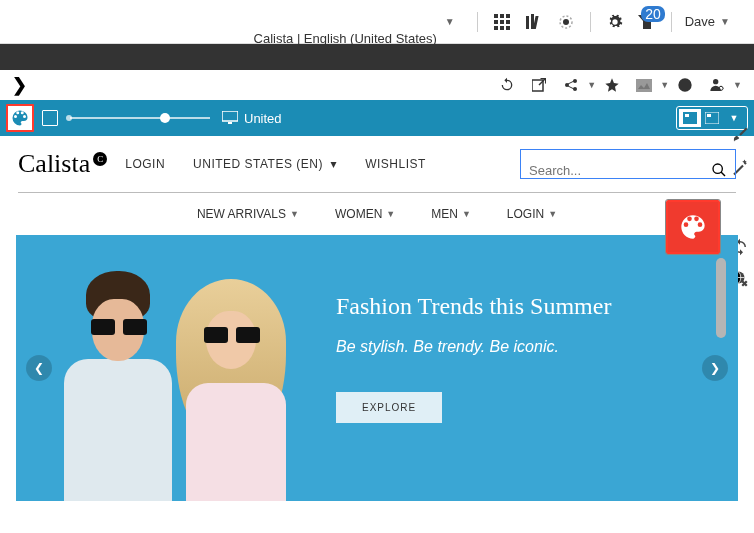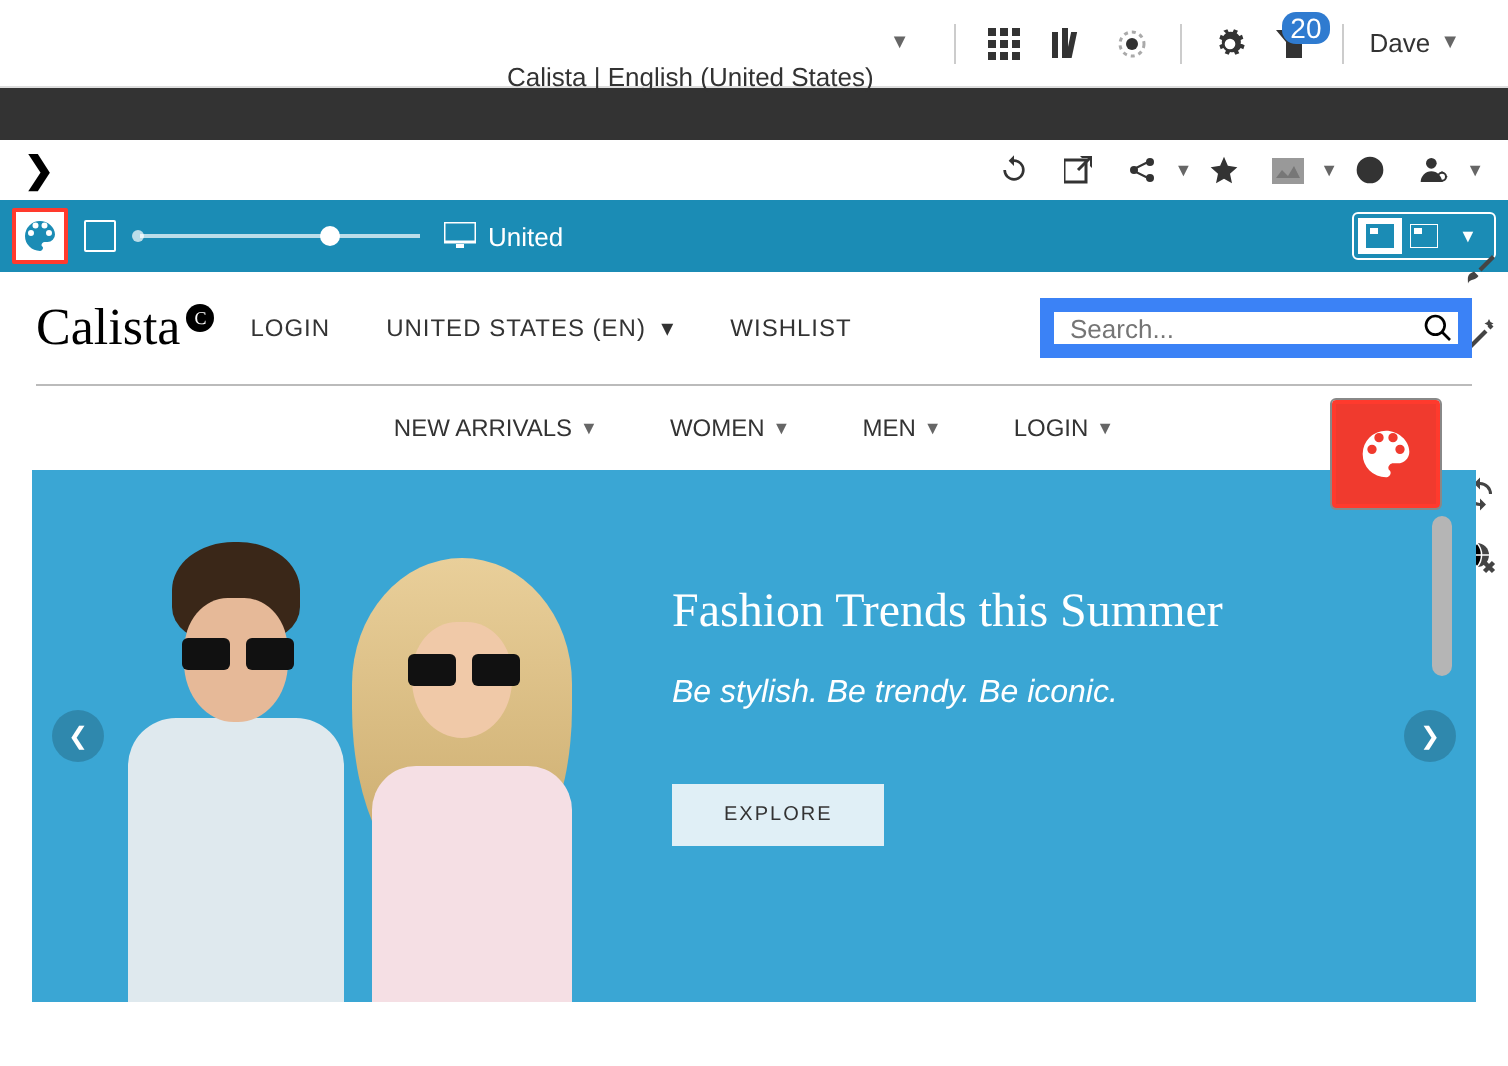--- a/index.html
+++ b/index.html
@@ -31,21 +31,21 @@
 .bluebar .rg-btn:not(.active){color:#fff;}
 .right-sidebar { position: absolute; right: 0; top: 120px; width: 28px; display:flex; flex-direction:column; gap:10px; align-items:center; padding-top:4px;}
 .right-sidebar .sicon { width: 22px; height:22px; display:flex; align-items:center; justify-content:center; color:#444;}
 .content-area { display:flex;}
 .preview { flex:1; padding:0; position:relative; }
 .site-head { display:flex; align-items:center; height: 56px; padding: 0 18px; }
 .logo { font-family: Georgia, serif; font-size: 26px; color:#000; display:flex; align-items:center;}
 .logo .c-circ { width:14px; height:14px; border-radius:50%; background:#000; color:#fff; display:inline-flex; align-items:center; justify-content:center; font-size:9px; margin-left:3px; margin-top:-10px;}
 .site-head .nav { margin-left: 18px; display:flex; gap:28px; font-size:12px; color:#333;}
 .site-head .nav span { letter-spacing:0.5px;}
-.searchbox { margin-left:auto; width:216px; height:30px; border:7px solid #3b82f6; display:flex; align-items:flex-end; padding:0 8px;}
+.searchbox { margin-left:auto; width:216px; height:30px; border:1px solid #3b82f6; display:flex; align-items:flex-end; padding:0 8px;}
 .searchbox input { border:none; outline:none; flex:1; font-size:13px; background:transparent;}
 .divider-h { height:1px; background:#bbb; margin: 0 18px;}
 .catbar { display:flex; gap:36px; justify-content:center; padding:14px 0; font-size:12px; color:#333;}
 .catbar span { display:inline-flex; align-items:center; gap:4px;}
 .hero { position:relative; margin: 0 16px; background:#3aa6d4; height:266px; overflow:hidden; display:flex;}
 .hero .people { width: 300px; height:100%; position:relative;}
 .hero .txt { flex:1; color:#fff; padding:58px 20px 0 0;margin-left:20px;}
 .hero .txt h2 { font-family: Georgia, serif; font-size:24px; font-weight:normal; margin-bottom:18px;}
 .hero .txt .sub { font-size:16px; margin-bottom:36px; font-style:italic;}
 .hero .btn { background:#e0eff6; color:#333; padding:10px 26px; font-size:10px; letter-spacing:1px; display:inline-block;}

